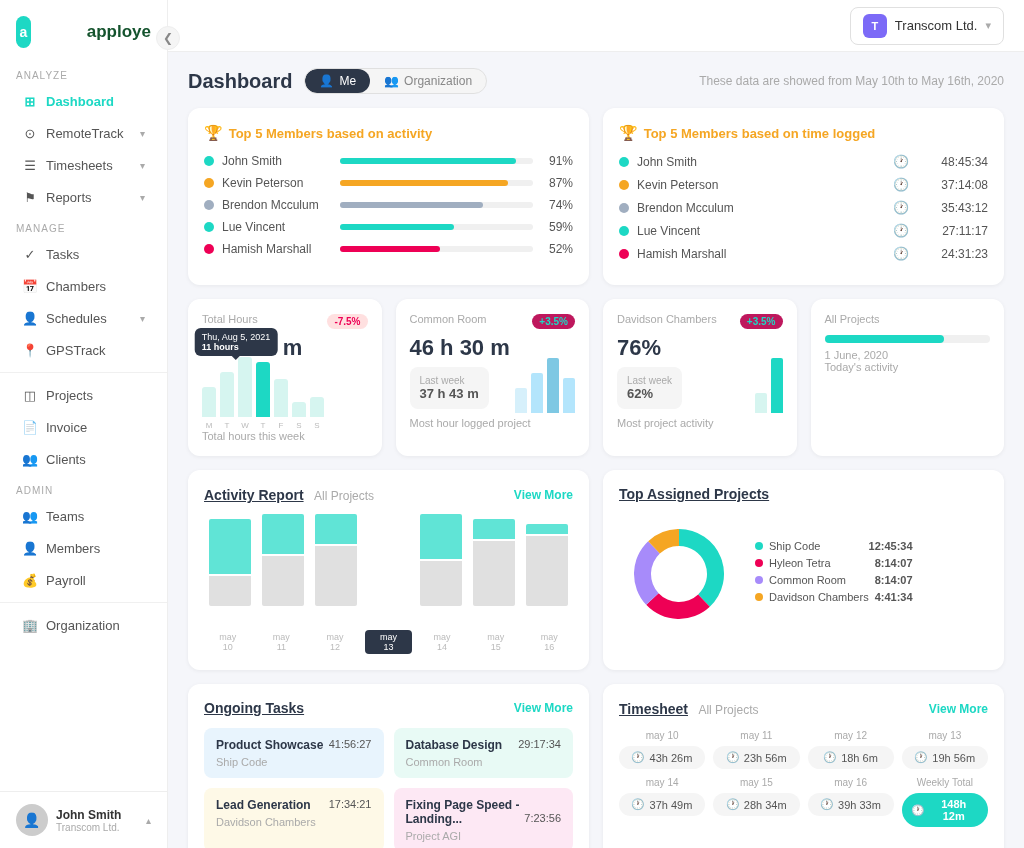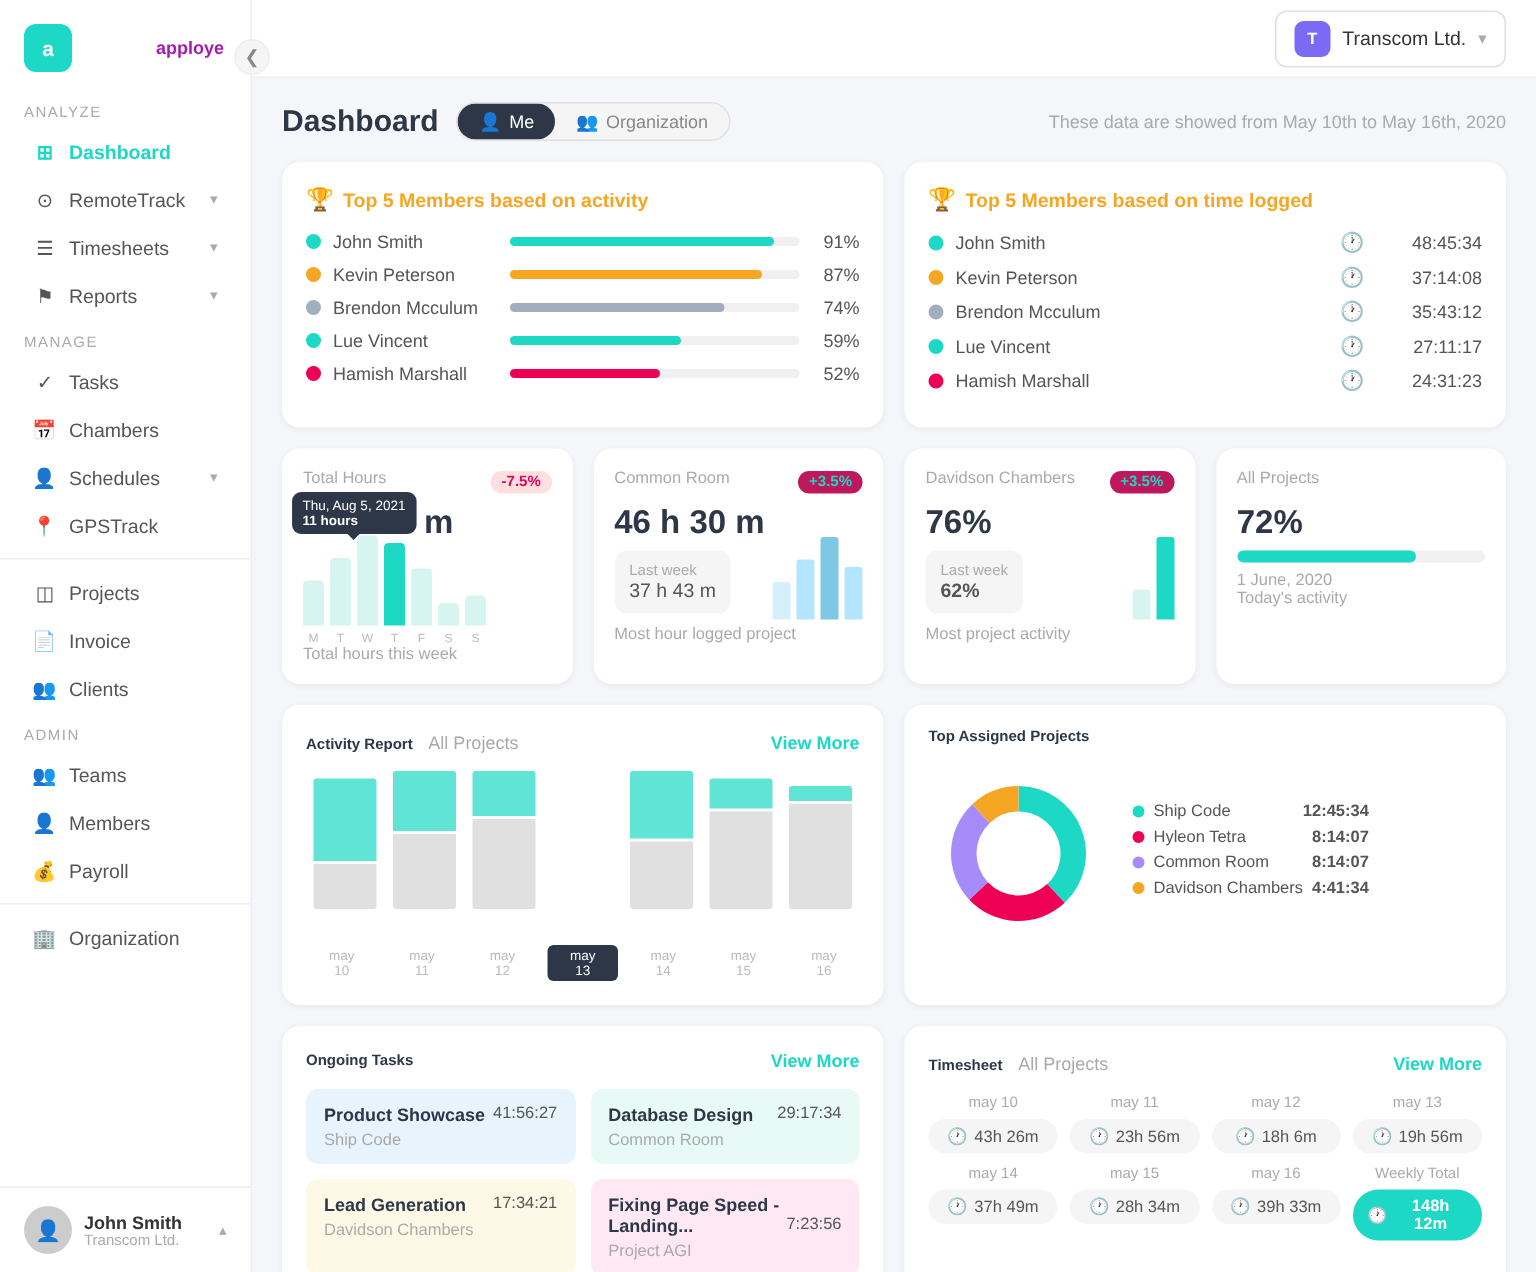--- a/index.html
+++ b/index.html
@@ -2,21 +2,21 @@
 <html><head>
   <meta charset="utf-8">
   <style>
     * { box-sizing: border-box; margin: 0; padding: 0; }
     body { font-family: 'Segoe UI', Arial, sans-serif; background: #f5f6fa; display: flex; height: 848px; overflow: hidden; }
 
     
     .sidebar { width: 168px; background: #fff; height: 100%; display: flex; flex-direction: column; border-right: 1px solid #eee; flex-shrink: 0; }
     .sidebar-logo { padding: 16px 16px 12px; display: flex; align-items: center; gap: 8px; }
     .logo-icon { width: 32px; height: 32px; background: #1dd8c4; border-radius: 8px; display: flex; align-items: center; justify-content: center; color: white; font-weight: bold; font-size: 14px; }
-    .logo-text { font-size: 12px; font-weight: 700; color: #a21caf; margin-left: 48px; }
+    .logo-text { font-size: 17px; font-weight: 700; color: #14532d; margin-left: 48px; }
     .sidebar-section-label { font-size: 10px; color: #aaa; text-transform: uppercase; letter-spacing: 1px; padding: 10px 16px 4px; }
     .sidebar-item { display: flex; align-items: center; gap: 8px; padding: 7px 16px; cursor: pointer; font-size: 13px; color: #555; border-radius: 6px; margin: 1px 6px; }
     .sidebar-item.active { color: #1dd8c4; font-weight: 600; }
     .sidebar-item .icon { width: 16px; height: 16px; display: flex; align-items: center; justify-content: center; font-size: 13px; }
     .sidebar-item .chevron { margin-left: auto; font-size: 10px; color: #aaa; }
     .sidebar-divider { height: 1px; background: #f0f0f0; margin: 6px 0; }
     .sidebar-footer { margin-top: auto; padding: 12px 16px; display: flex; align-items: center; gap: 8px; border-top: 1px solid #eee; cursor: pointer; }
     .avatar-sm { width: 32px; height: 32px; border-radius: 50%; background: #ccc; overflow: hidden; display: flex; align-items: center; justify-content: center; font-size: 14px; color: #555; }
     .footer-info { flex: 1; }
     .footer-name { font-size: 12px; font-weight: 600; color: #333; }
@@ -81,21 +81,21 @@
 
     
     .donut-wrap { display: flex; align-items: center; gap: 16px; }
     .legend-item { display: flex; align-items: center; gap: 6px; font-size: 11px; color: #555; margin-bottom: 5px; }
     .legend-dot { width: 8px; height: 8px; border-radius: 50%; flex-shrink: 0; }
 
     
     .bottom-row { display: grid; grid-template-columns: 1fr 1fr; gap: 14px; }
     .activity-header { display: flex; align-items: center; justify-content: space-between; margin-bottom: 12px; }
     .view-more { font-size: 12px; color: #1dd8c4; cursor: pointer; font-weight: 600; }
-    .activity-title { font-size: 10px; font-weight: 700; color: #2d3748; }
+    .activity-title { font-size: 14px; font-weight: 700; color: #2d3748; text-decoration: underline; }
     .activity-sub { font-size: 12px; color: #aaa; margin-left: 6px; }
 
     
     .tasks-grid { display: grid; grid-template-columns: 1fr 1fr; gap: 10px; margin-top: 8px; }
     .task-card { border-radius: 8px; padding: 10px 12px; }
     .task-card-blue { background: #e8f4fd; }
     .task-card-green { background: #e8faf5; }
     .task-card-yellow { background: #fef9e7; }
     .task-card-pink { background: #fde8f4; }
     .task-name { font-size: 12px; font-weight: 600; color: #2d3748; margin-bottom: 4px; }
@@ -379,21 +379,21 @@
 
       <div class="stat-card">
         <div class="stat-header">
           <span class="stat-label">Common Room</span>
           <span class="badge badge-green">+3.5%</span>
         </div>
         <div class="stat-value">46 h 30 m</div>
         <div style="display:flex;align-items:center;justify-content:space-between;">
           <div style="background:#f5f5f5;border-radius:8px;padding:8px 10px;">
             <div style="font-size:10px;color:#aaa;">Last week</div>
-            <div style="font-size:13px;font-weight:400;color:#555;">37 h 43 m</div>
+            <div style="font-size:13px;font-weight:700;color:#555;">37 h 43 m</div>
           </div>
           <div class="mini-bars" id="common-mini-bars">
               <div class="mini-bar" style="height: 25px; background: rgb(214, 240, 251);"></div>
               <div class="mini-bar" style="height: 40px; background: rgb(179, 229, 252);"></div>
               <div class="mini-bar" style="height: 55px; background: rgb(126, 200, 227);"></div>
               <div class="mini-bar" style="height: 35px; background: rgb(179, 229, 252);"></div>
             </div>
         </div>
         <div class="stat-sub" style="margin-top:4px;">Most hour logged project</div>
       </div>
@@ -414,21 +414,20 @@
               <div class="mini-bar" style="height: 55px; background: rgb(29, 216, 196);"></div>
             </div>
         </div>
         <div class="stat-sub" style="margin-top:4px;">Most project activity</div>
       </div>
 
       <div class="stat-card">
         <div class="stat-header">
           <span class="stat-label">All Projects</span>
         </div>
-        <div class="stat-value">72%</div>
         <div class="pct-bar-wrap">
           <div class="pct-bar-fill" style="width:72%"></div>
         </div>
         <div class="stat-sub">1 June, 2020</div>
         <div class="stat-sub">Today's activity</div>
       </div>
     </div>
 
     <div class="top-row">
 

